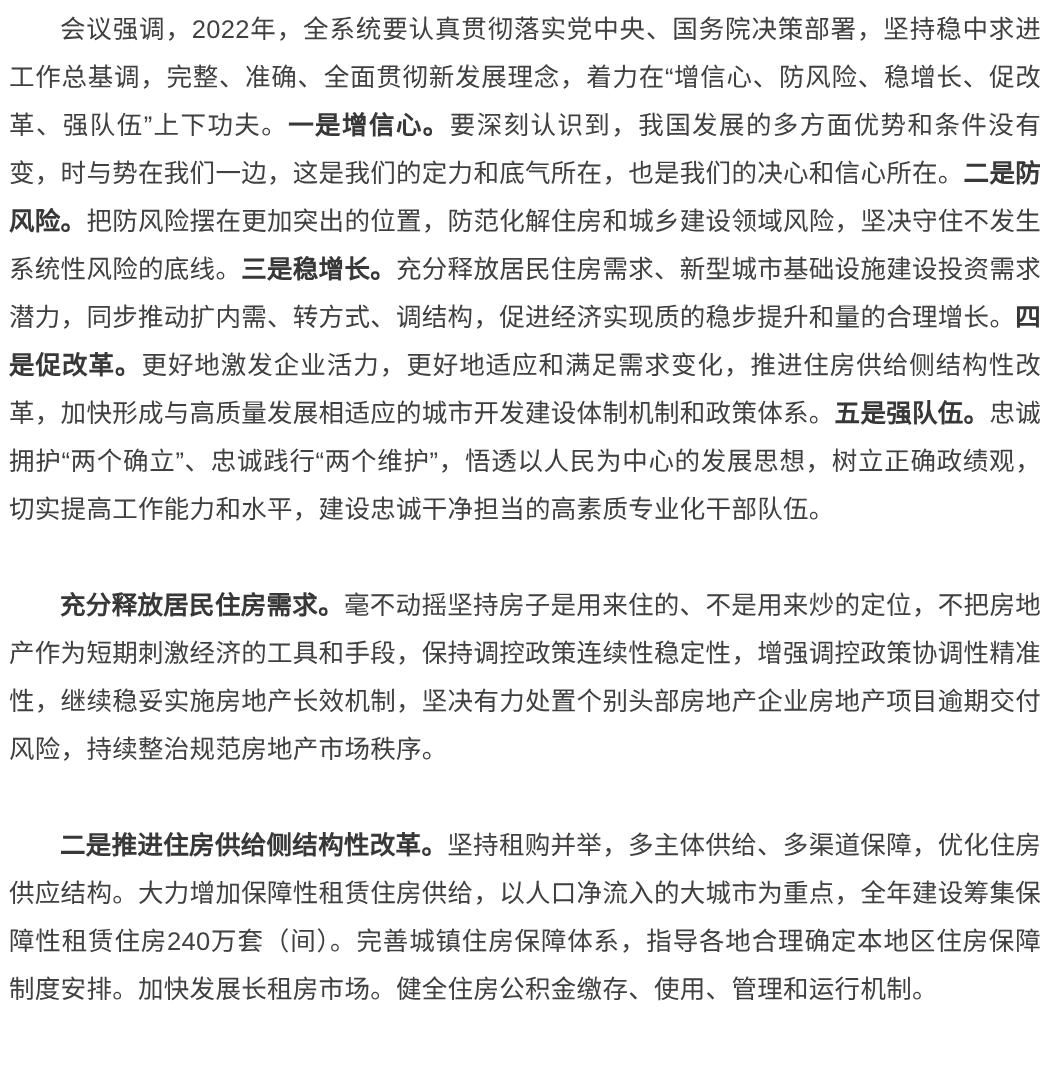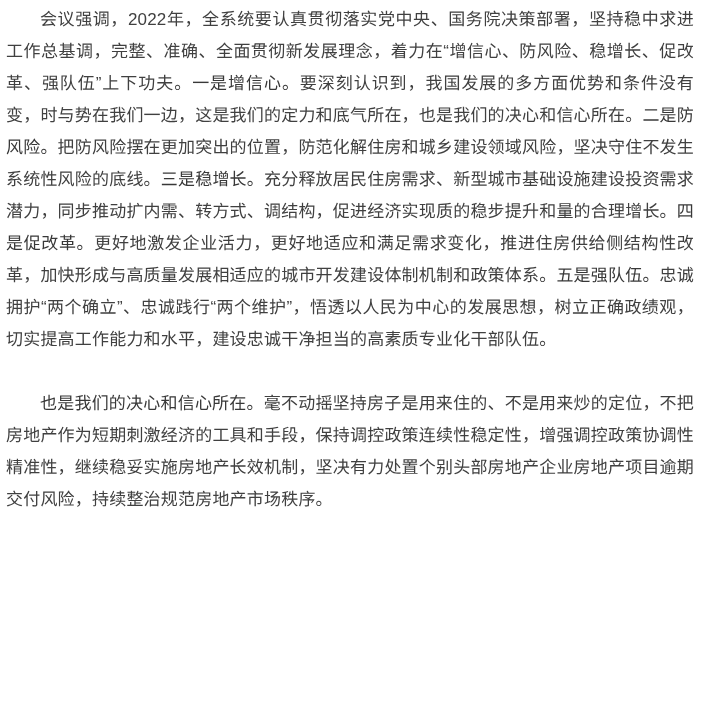--- a/index.html
+++ b/index.html
@@ -29,25 +29,26 @@
     text-indent: 2em;
   }
   p.para.spacer {
     height: 32px;
     text-indent: 0;
   }
   .run {
     font-weight: 400;
   }
   .run.bold {
-    font-weight: 400;
+    font-weight: 700;
     color: #383838;
   }
 </style>
 </head>
 <body>
 
 <div class="article" id="article" style="color: rgb(64, 64, 64); background: rgb(255, 255, 255);">
     <p class="para"><span class="run">会议强调，2022年，全系统要认真贯彻落实党中央、国务院决策部署，坚持稳中求进工作总基调，完整、准确、全面贯彻新发展理念，着力在“增信心、防风险、稳增长、促改革、强队伍”上下功夫。</span><span class="run bold">一是增信心。</span><span class="run">要深刻认识到，我国发展的多方面优势和条件没有变，时与势在我们一边，这是我们的定力和底气所在，也是我们的决心和信心所在。</span><span class="run bold">二是防风险。</span><span class="run">把防风险摆在更加突出的位置，防范化解住房和城乡建设领域风险，坚决守住不发生系统性风险的底线。</span><span class="run bold">三是稳增长。</span><span class="run">充分释放居民住房需求、新型城市基础设施建设投资需求潜力，同步推动扩内需、转方式、调结构，促进经济实现质的稳步提升和量的合理增长。</span><span class="run bold">四是促改革。</span><span class="run">更好地激发企业活力，更好地适应和满足需求变化，推进住房供给侧结构性改革，加快形成与高质量发展相适应的城市开发建设体制机制和政策体系。</span><span class="run bold">五是强队伍。</span><span class="run">忠诚拥护“两个确立”、忠诚践行“两个维护”，悟透以人民为中心的发展思想，树立正确政绩观，切实提高工作能力和水平，建设忠诚干净担当的高素质专业化干部队伍。</span></p>
     <p class="para spacer"></p>
-    <p class="para"><span class="run bold">也是我们的决心和信心所在。</span><span class="run">毫不动摇坚持房子是用来住的、不是用来炒的定位，不把房地产作为短期刺激经济的工具和手段，保持调控政策连续性稳定性，增强调控政策协调性精准性，继续稳妥实施房地产长效机制，坚决有力处置个别头部房地产企业房地产项目逾期交付风险，持续整治规范房地产市场秩序。</span></p>
+    <p class="para"><span class="run bold">充分释放居民住房需求。</span><span class="run">毫不动摇坚持房子是用来住的、不是用来炒的定位，不把房地产作为短期刺激经济的工具和手段，保持调控政策连续性稳定性，增强调控政策协调性精准性，继续稳妥实施房地产长效机制，坚决有力处置个别头部房地产企业房地产项目逾期交付风险，持续整治规范房地产市场秩序。</span></p>
     <p class="para spacer"></p>
+    <p class="para"><span class="run bold">二是推进住房供给侧结构性改革。</span><span class="run">坚持租购并举，多主体供给、多渠道保障，优化住房供应结构。大力增加保障性租赁住房供给，以人口净流入的大城市为重点，全年建设筹集保障性租赁住房240万套（间）。完善城镇住房保障体系，指导各地合理确定本地区住房保障制度安排。加快发展长租房市场。健全住房公积金缴存、使用、管理和运行机制。</span></p>
   </div>
 
 </body></html>

